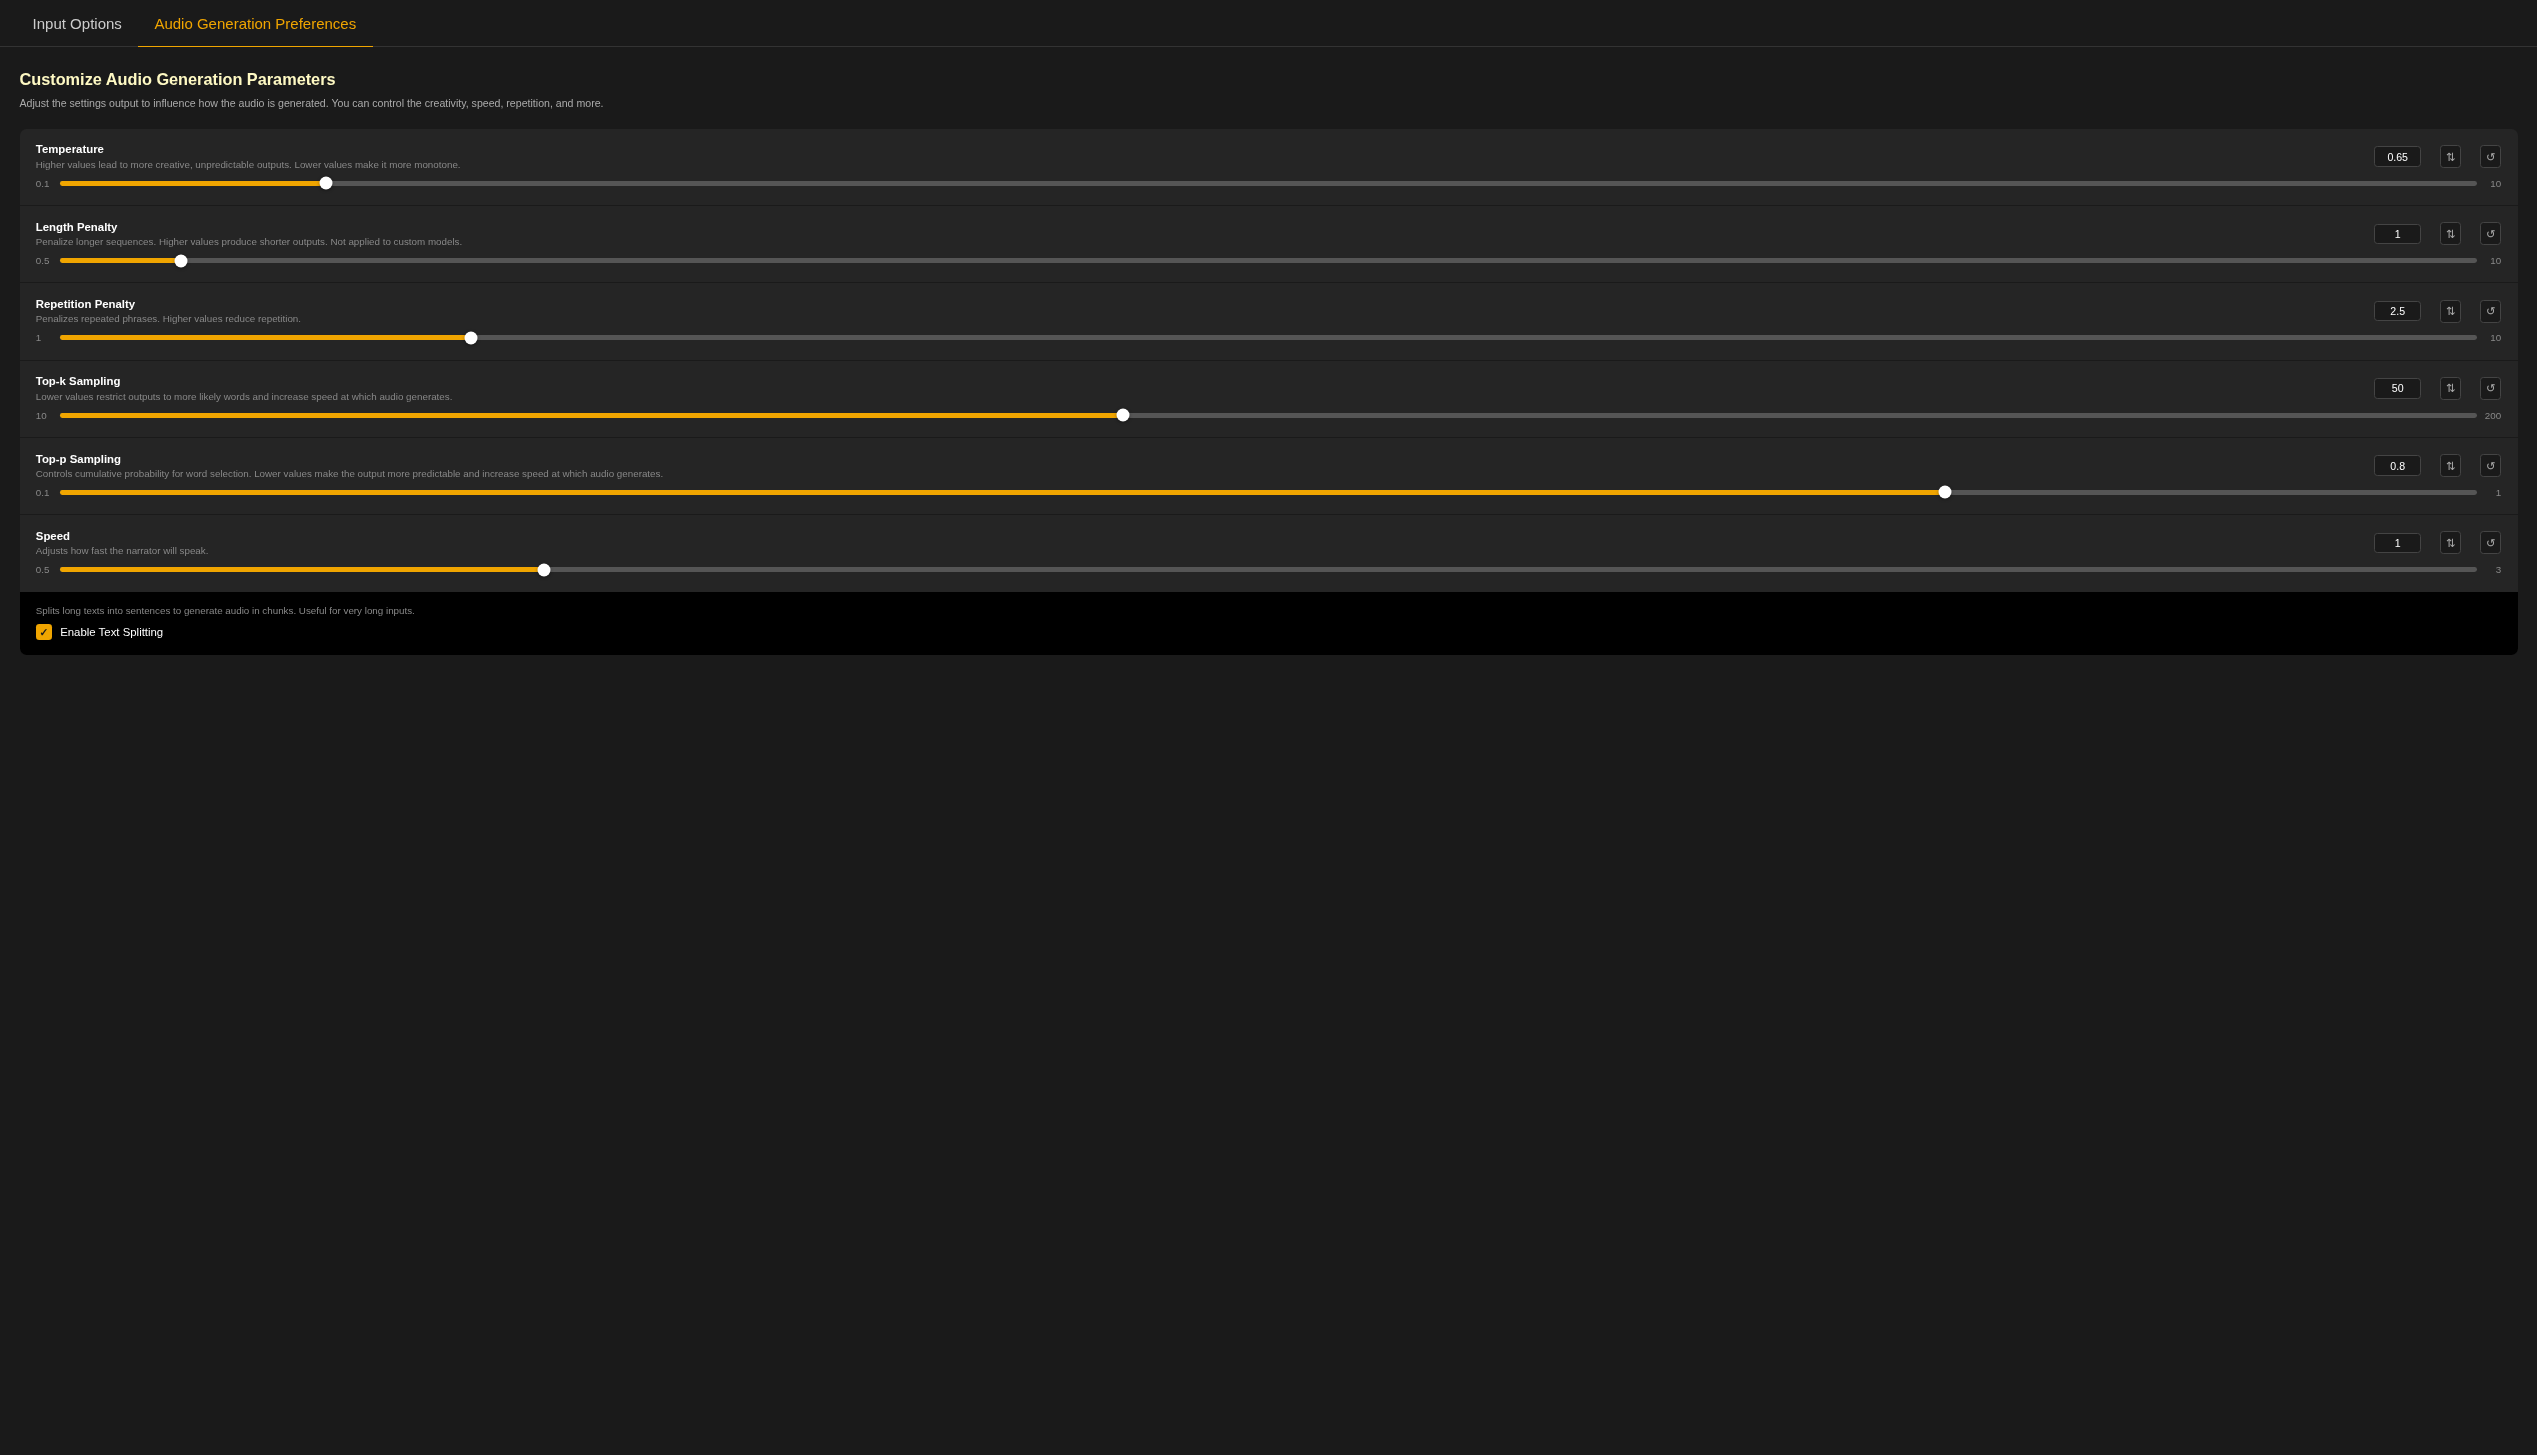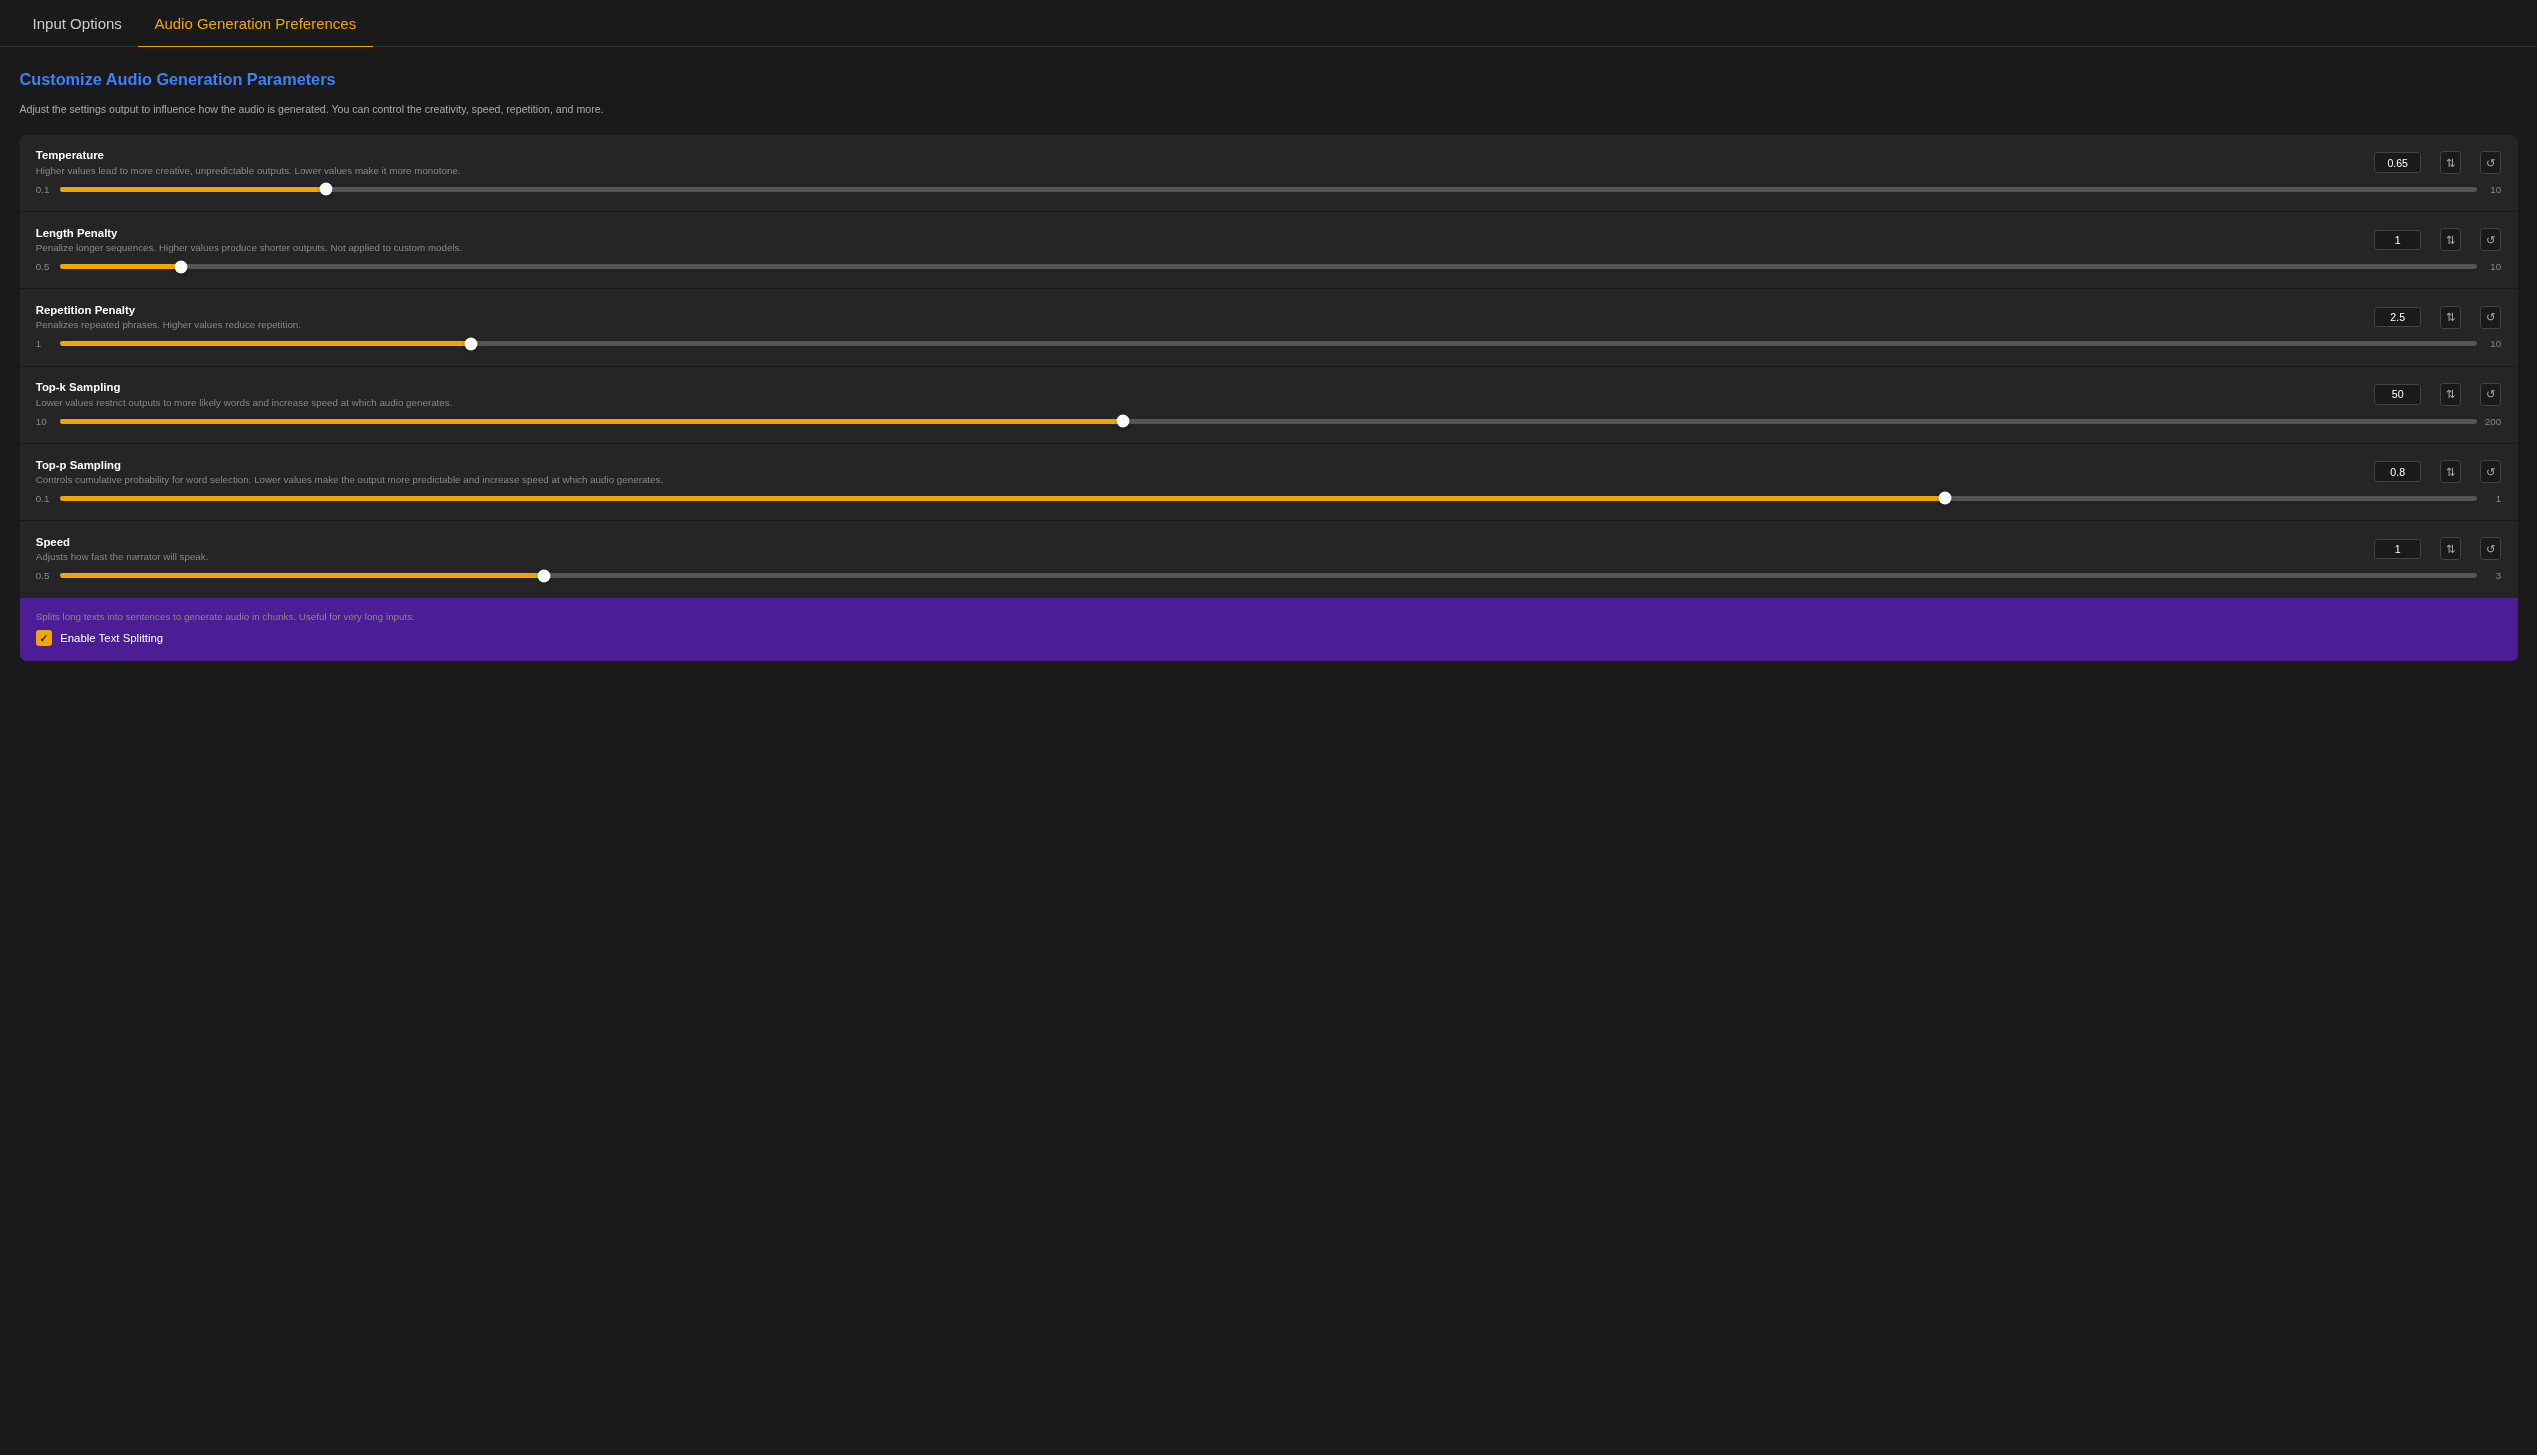--- a/index.html
+++ b/index.html
@@ -37,22 +37,22 @@
       border-bottom: 1.6px solid transparent;
     }
 
     .main-content {
       padding: 23px 19.5px;
     }
 
     .page-title {
       font-size: 16.3px;
       font-weight: 700;
-      color: #3b82f6;
-      margin-bottom: 14px;
+      color: #fef9c3;
+      margin-bottom: 8px;
     }
 
     .page-description {
       font-size: 10.6px;
       color: #aaa;
       margin-bottom: 19.5px;
     }
 
     .params-card {
       background: #252525;
@@ -177,21 +177,21 @@
       background: #fff;
       position: absolute;
       top: 50%;
       transform: translate(-50%, -50%);
       cursor: pointer;
       box-shadow: 0 0.8px 3.3px rgba(0,0,0,0.4);
     }
 
     .footer-section {
       padding: 13px 16.3px 14.6px 16.3px;
-      background: #4c1d95;
+      background: #000000;
     }
 
     .footer-desc {
       font-size: 9.8px;
       color: #888;
       margin-bottom: 8.1px;
     }
 
     .checkbox-row {
       display: flex;

